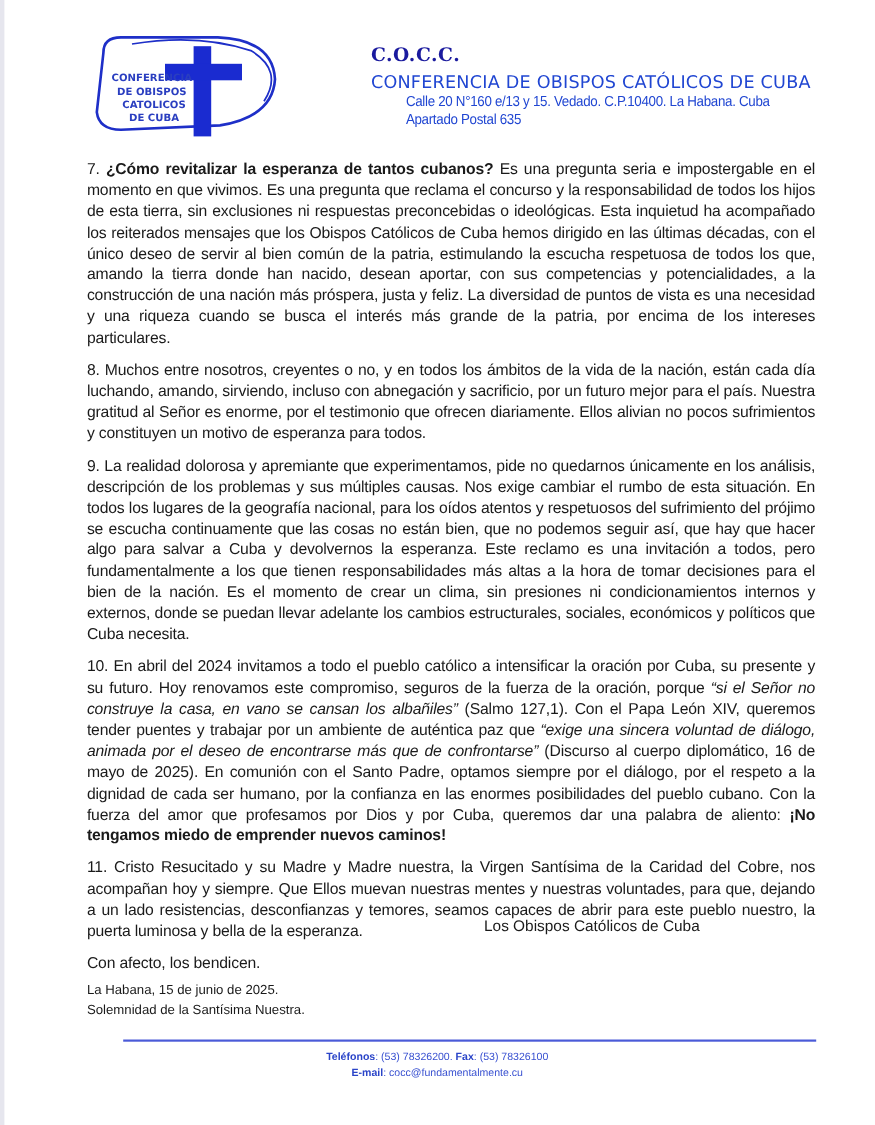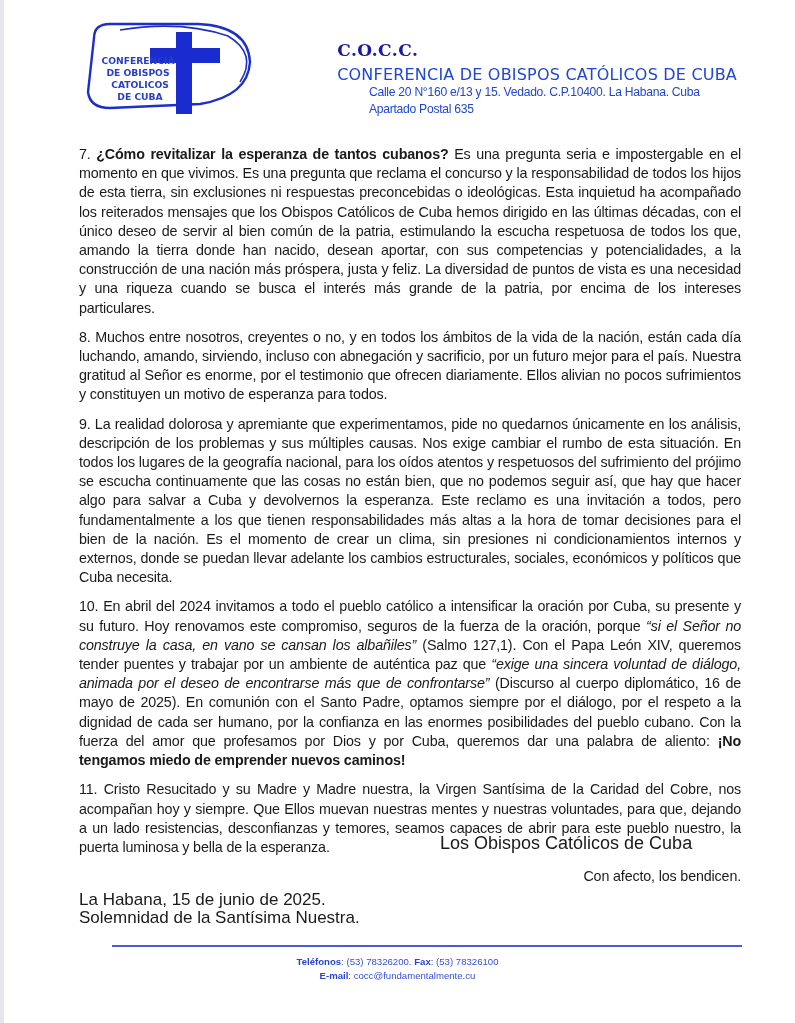--- a/index.html
+++ b/index.html
@@ -1,30 +1,30 @@
 <!DOCTYPE html>
 <html><head>
 <meta charset="utf-8">
 <style>
   html, body { margin: 0; padding: 0; background: #ffffff; }
   body { width: 795px; height: 1023px; position: relative; overflow: hidden; font-family: "Liberation Sans", sans-serif; color: #1a1a1a; }
   .left-edge { position: absolute; left: 0; top: 0; width: 4px; height: 1023px; background: #e6e6ee; }
-  .logo { position: absolute; left: 80px; top: 18px; width: 175px; height: 98px; }
+  .logo { position: absolute; left: 80px; top: 28px; width: 175px; height: 98px; }
   .logo svg { width: 175px; height: 98px; display: block; }
   .header-right { position: absolute; right: 58px; top: 40px; text-align: left; color: #1f3fcf; }
   .cocc { font-family: "DejaVu Serif", serif; font-weight: bold; font-size: 17px; color: #1a1a9e; letter-spacing: 0.5px; margin-bottom: 6px; }
   .org-name { font-family: "DejaVu Sans", sans-serif; font-size: 16px; color: #2046d2; letter-spacing: 0.2px; line-height: 17px; }
   .addr { font-family: "Liberation Sans", sans-serif; font-size: 13.2px; color: #2046d2; line-height: 17px; letter-spacing: -0.3px; transform: scaleX(0.92); transform-origin: right; }
   .body-text { position: absolute; left: 79px; top: 145px; width: 662px; font-size: 14.3px; line-height: 19.2px; letter-spacing: -0.15px; }
   .para { margin: 0 0 10px 0; text-align: justify; }
   .para b { font-weight: bold; }
   .para i { font-style: italic; }
-  .closing { margin: 0; text-align: right; }
-  .signature { position: absolute; left: 440px; top: 833px; font-size: 18px; text-align: right; }
-  .date-block { position: absolute; left: 79px; top: 891px; font-size: 17px; line-height: 18px; }
+  .closing { margin: 0; }
+  .signature { position: absolute; left: 440px; top: 833px; font-size: 14px; text-align: right; }
+  .date-block { position: absolute; left: 79px; top: 891px; font-size: 12px; line-height: 18px; }
   .footer-line { position: absolute; left: 112px; top: 945px; width: 630px; height: 2px; background: #4a5ad8; }
   .footer { position: absolute; left: 0; width: 795px; top: 955px; text-align: center; font-size: 9.6px; color: #3850d0; line-height: 14px; }
   .footer b { font-weight: bold; color: #2a44c8; }
 </style>
 </head>
 <body>
 
 <div class="left-edge"></div>
 
 <div class="logo">

